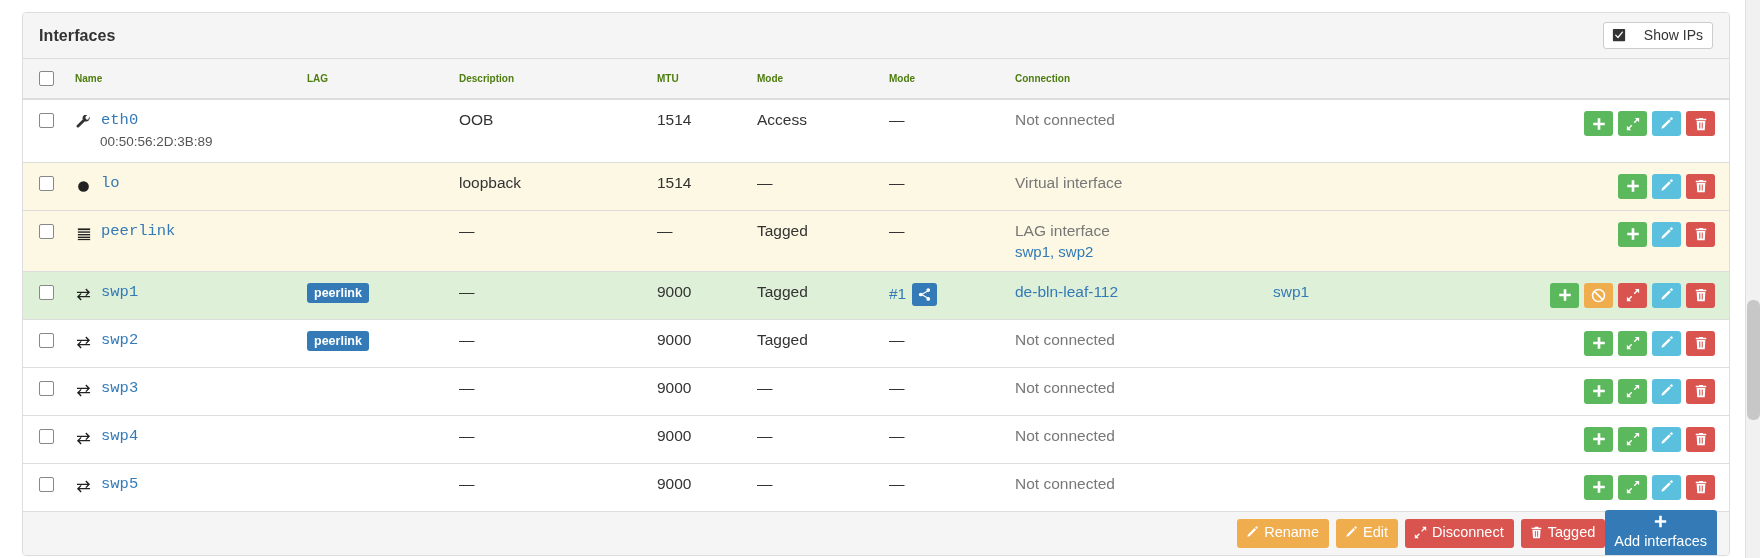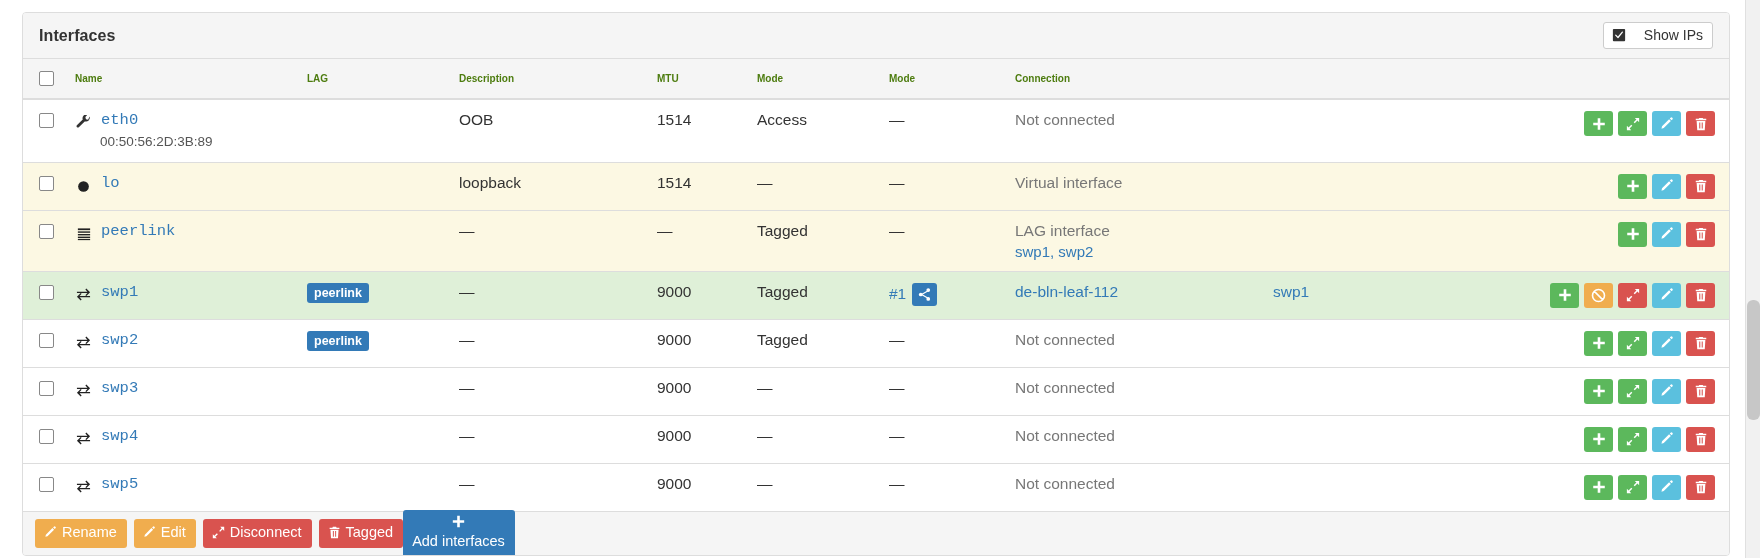--- a/index.html
+++ b/index.html
@@ -157,21 +157,21 @@
   .a-blue   { background: #5bc0de; }
   .a-red    { background: #d9534f; }
   .a-orange { background: #f0ad4e; }
   
   .panel-footer {
     background: #f5f5f5;
     border-top: 1px solid #dddddd;
     padding: 8px 12px;
     display: flex;
     align-items: center;
-    justify-content: flex-start;
+    justify-content: flex-end;
     height: 44px;
   }
   .footer-left { display: flex; gap: 7px; align-items: center; }
   .fbtn {
     border: none;
     border-radius: 3px;
     color: #ffffff;
     font-size: 14.5px;
     padding: 5px 10px 6px 9px;
     display: inline-flex;

